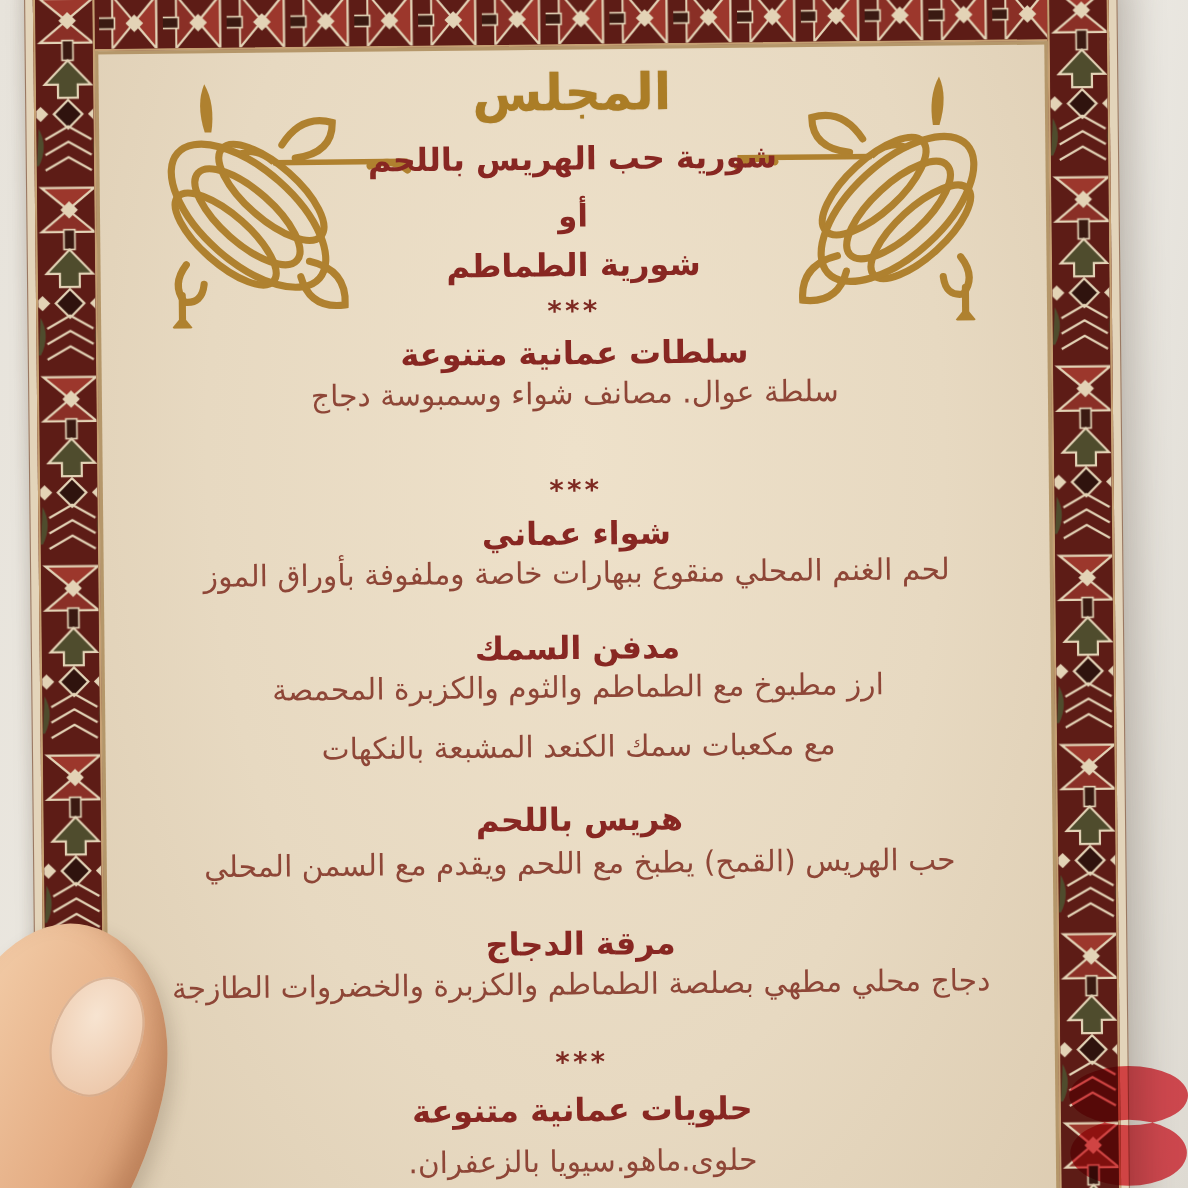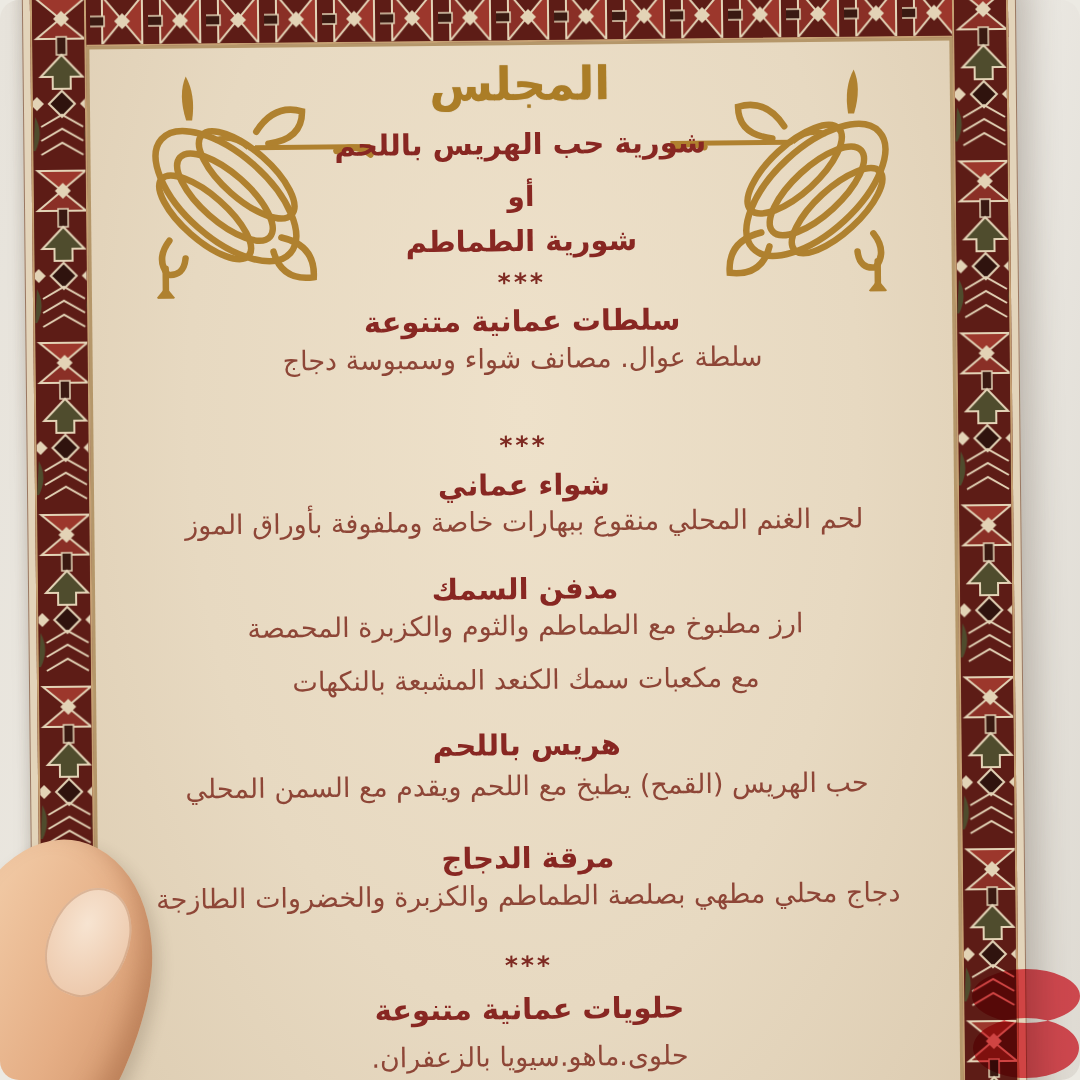--- a/index.html
+++ b/index.html
@@ -5,21 +5,20 @@
   html,body{margin:0;padding:0;}
   body{
     width:1080px;height:1080px;overflow:hidden;position:relative;
     font-family:"DejaVu Sans",sans-serif;
     background:#eceae3;
   }
   
   .photo{
     position:absolute;inset:0;overflow:hidden;
     background:linear-gradient(100deg,#e7e3db 0%,#efece5 40%,#f3f1ec 70%,#dedad2 100%);
-    border-radius:19px;
   }
   
   .card{
     position:absolute;left:28px;top:-22px;width:992px;height:1210px;
     transform:rotate(-0.6deg);
     background:#e3d4ba;
     border:1px solid rgba(95,45,28,.55);
     box-shadow:14px 6px 30px rgba(70,55,40,.25), -4px 0 10px rgba(70,55,40,.12);
     z-index:2;
   }

